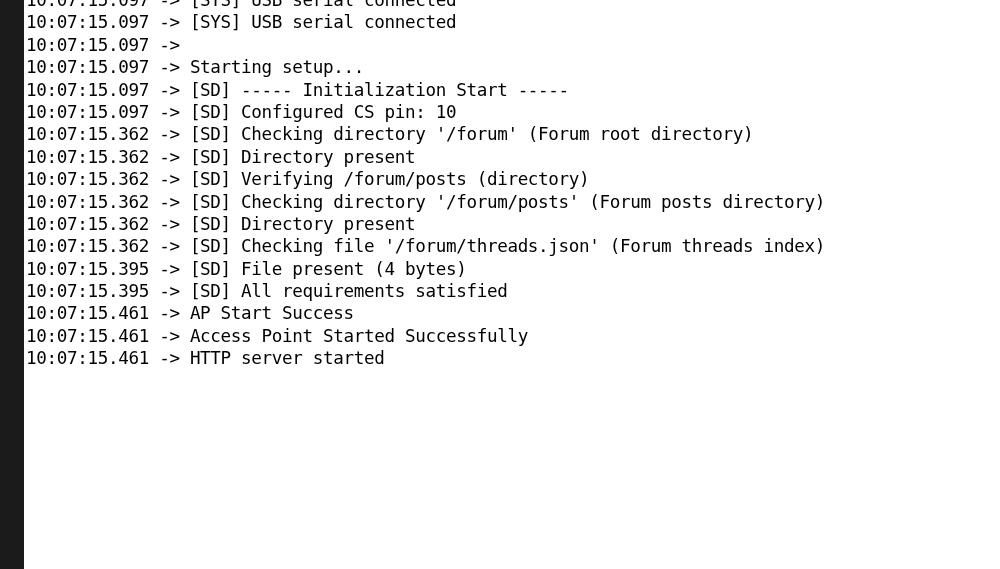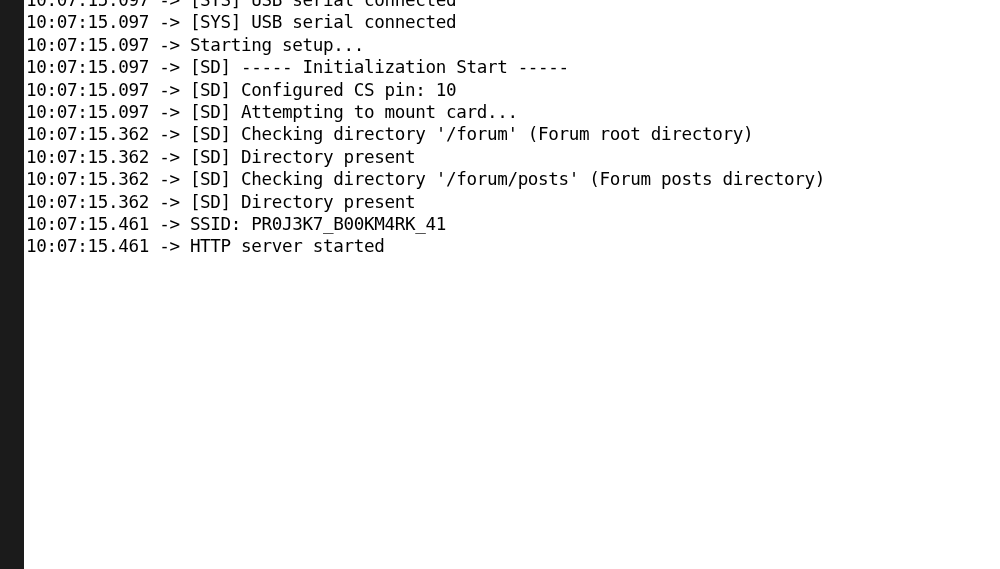--- a/index.html
+++ b/index.html
@@ -61,28 +61,33 @@
 </style>
 </head>
 <body>
 
 <div id="screen">
 
   <div id="log-viewport">
     <div id="log-lines">
         <div class="log-line">10:07:15.097 -&gt; [SYS] USB serial connected</div>
         <div class="log-line">10:07:15.097 -&gt; [SYS] USB serial connected</div>
+        <div class="log-line">10:07:15.097 -&gt; </div>
         <div class="log-line">10:07:15.097 -&gt; Starting setup...</div>
         <div class="log-line">10:07:15.097 -&gt; [SD] ----- Initialization Start -----</div>
         <div class="log-line">10:07:15.097 -&gt; [SD] Configured CS pin: 10</div>
-        <div class="log-line">10:07:15.097 -&gt; [SD] Attempting to mount card...</div>
         <div class="log-line">10:07:15.362 -&gt; [SD] Checking directory '/forum' (Forum root directory)</div>
         <div class="log-line">10:07:15.362 -&gt; [SD] Directory present</div>
+        <div class="log-line">10:07:15.362 -&gt; [SD] Verifying /forum/posts (directory)</div>
         <div class="log-line">10:07:15.362 -&gt; [SD] Checking directory '/forum/posts' (Forum posts directory)</div>
         <div class="log-line">10:07:15.362 -&gt; [SD] Directory present</div>
-        <div class="log-line">10:07:15.461 -&gt; SSID: PR0J3K7_B00KM4RK_41</div>
+        <div class="log-line">10:07:15.362 -&gt; [SD] Checking file '/forum/threads.json' (Forum threads index)</div>
+        <div class="log-line">10:07:15.395 -&gt; [SD] File present (4 bytes)</div>
+        <div class="log-line">10:07:15.395 -&gt; [SD] All requirements satisfied</div>
+        <div class="log-line">10:07:15.461 -&gt; AP Start Success</div>
+        <div class="log-line">10:07:15.461 -&gt; Access Point Started Successfully</div>
         <div class="log-line">10:07:15.461 -&gt; HTTP server started</div>
       </div>
   </div>
 
   <div id="gutter"></div>
 
 </div>
 
 </body></html>

